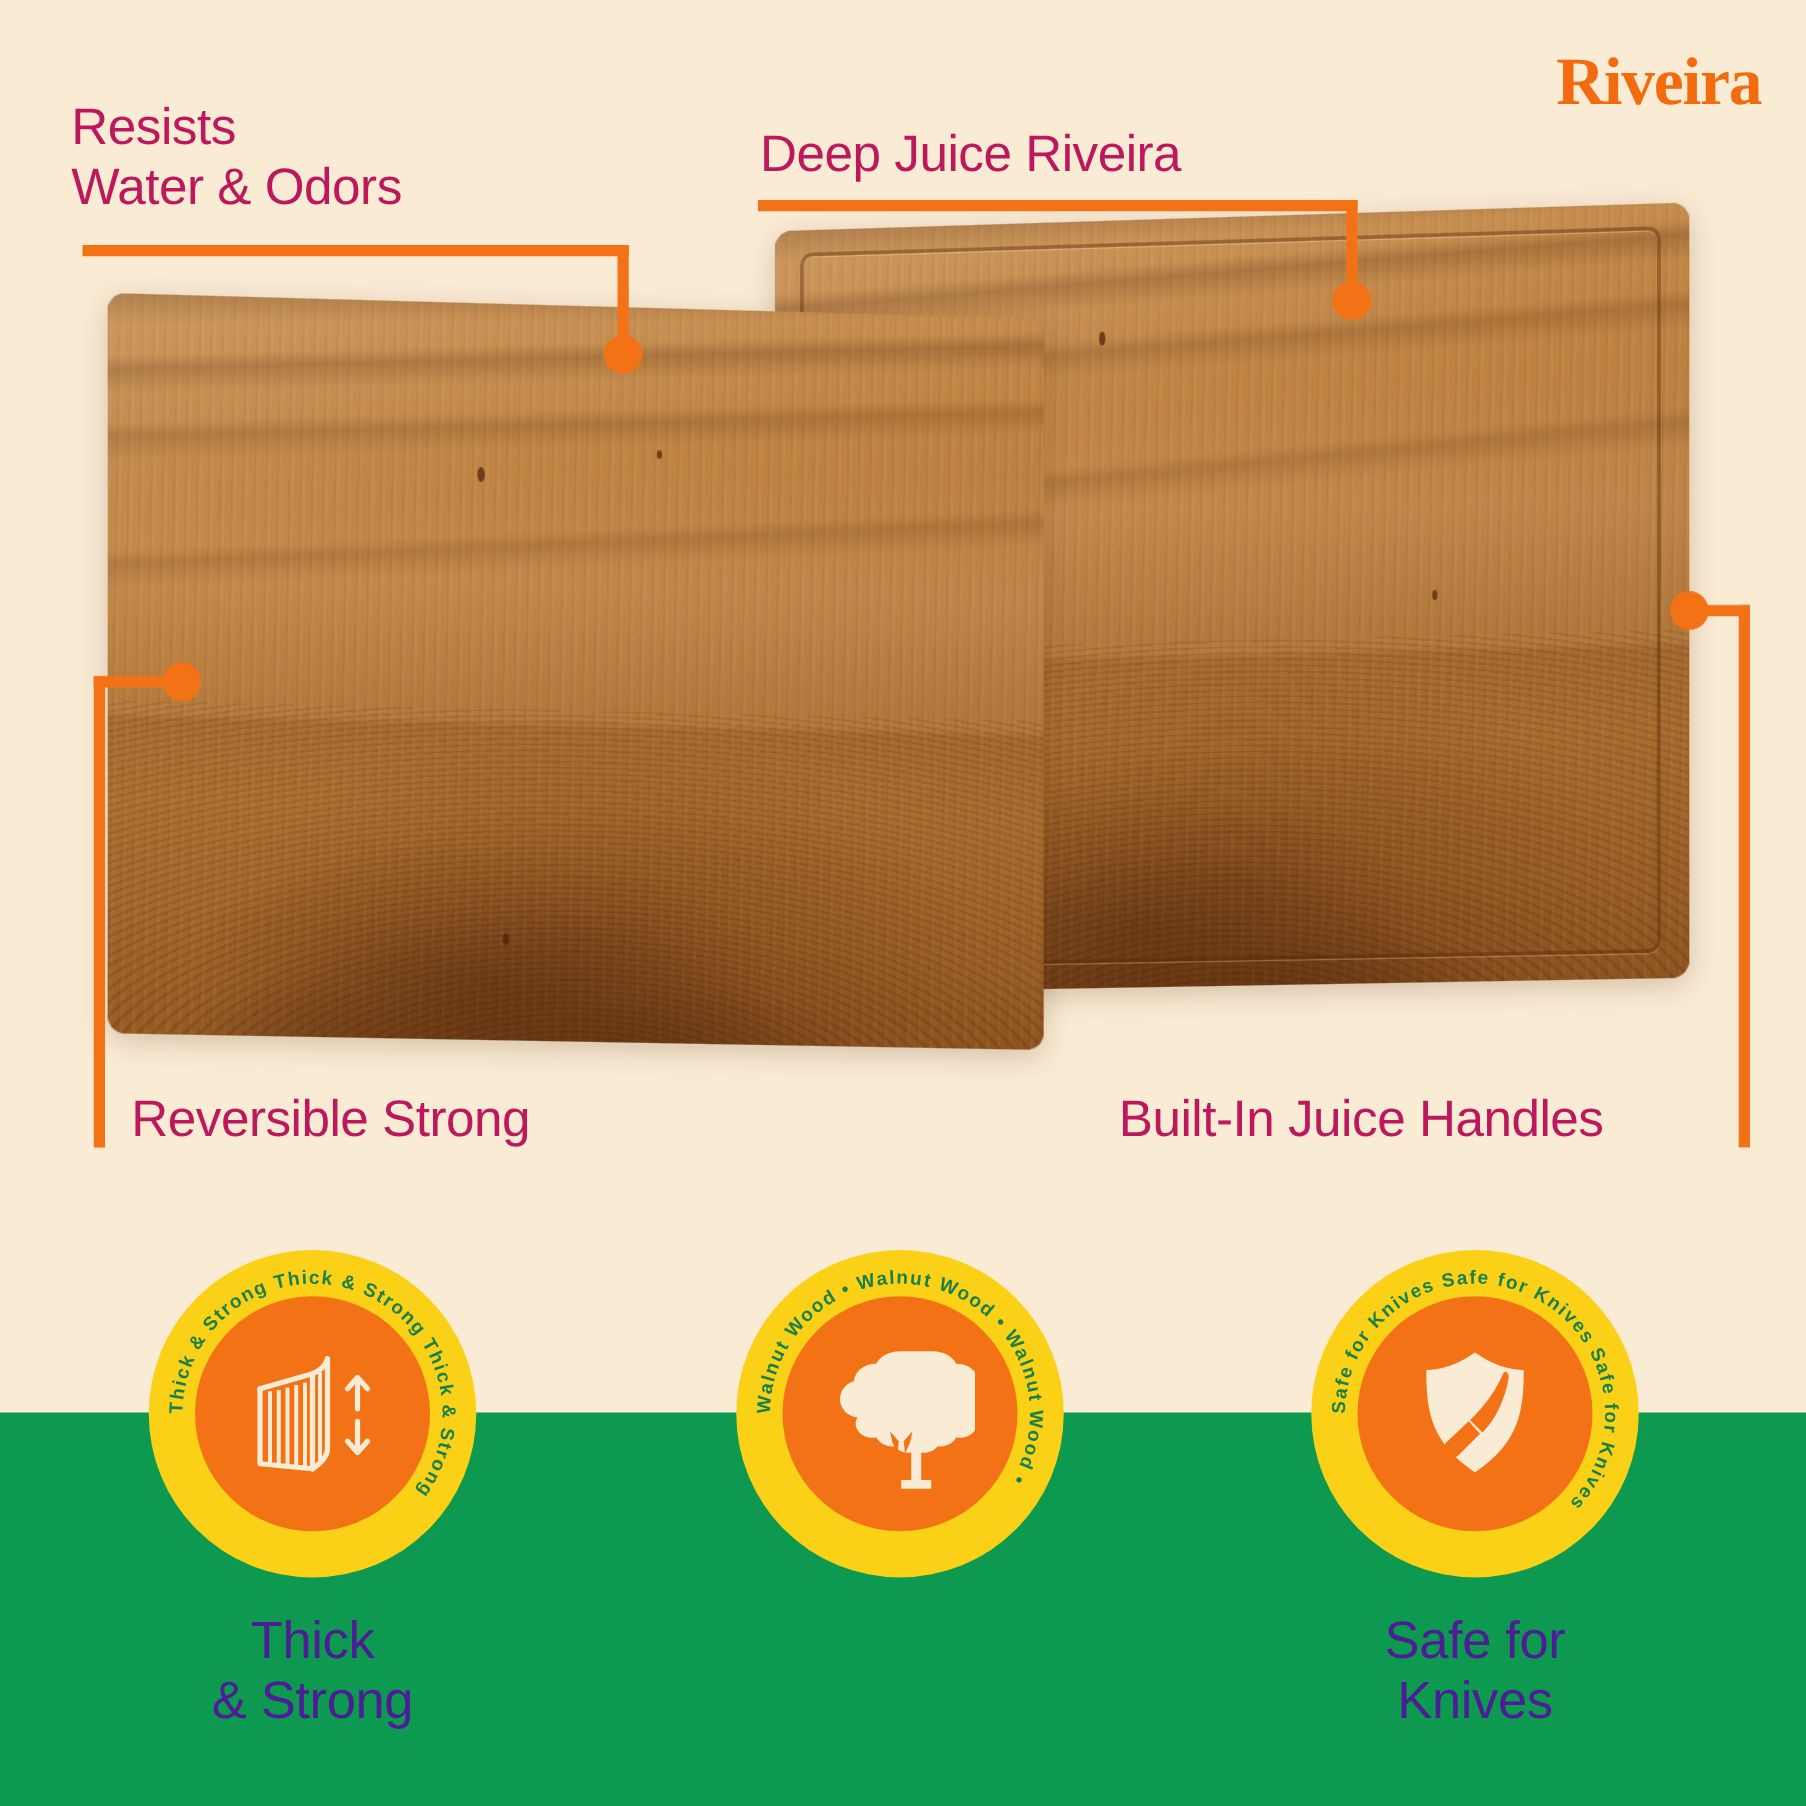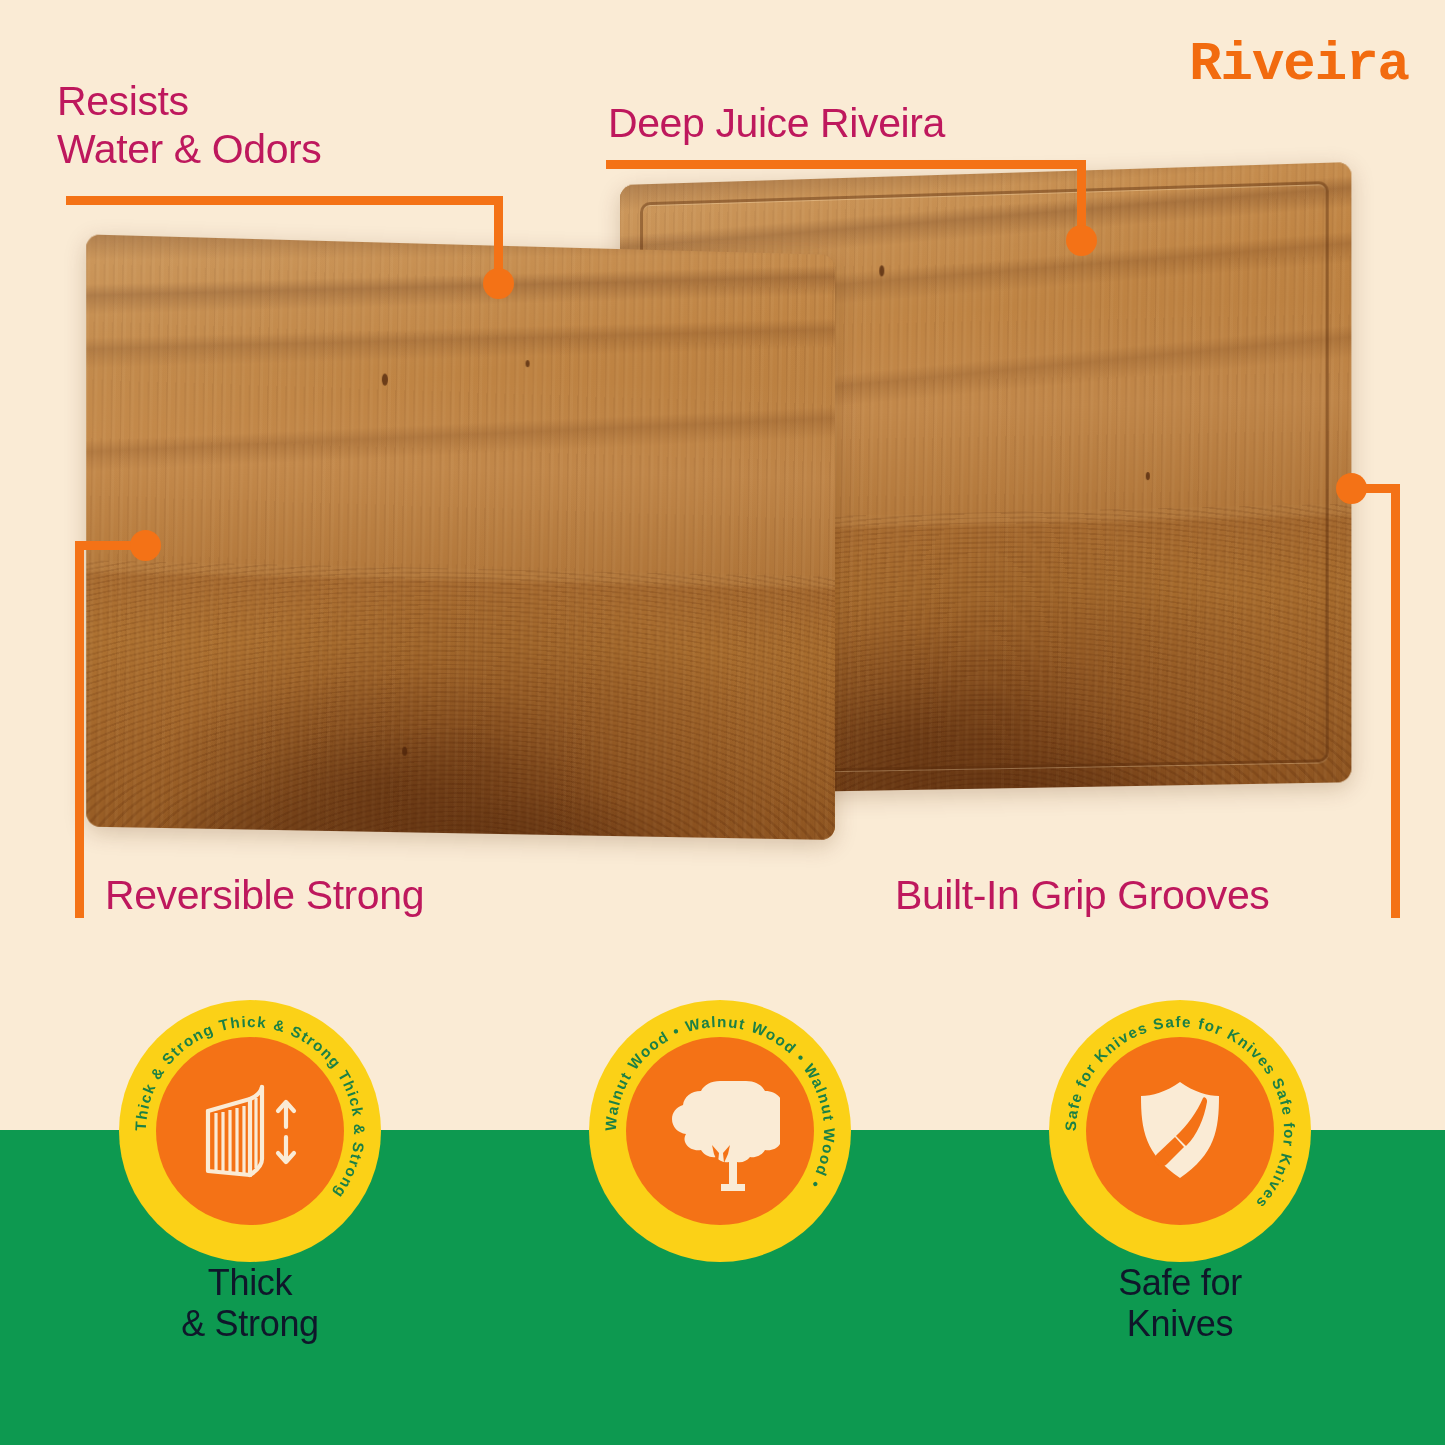--- a/index.html
+++ b/index.html
@@ -32,21 +32,21 @@
 
   
   .brand {
     position: absolute;
     right: 36px;
     top: 34px;
     font-size: 54px;
     font-weight: 700;
     letter-spacing: -1px;
     color: #F26B0F;
-    font-family: Liberation Mono, monospace;
+    font-family: Liberation Serif, serif;
   }
 
   
   .label {
     position: absolute;
     color: #be185d;
     font-size: 41px;
     line-height: 1.16;
     font-weight: 400;
     letter-spacing: -0.4px;
@@ -225,22 +225,23 @@
   .ring-text { position: absolute; inset: 0; }
   .ring-text text {
     font-family: "Liberation Sans", sans-serif;
     font-size: 15.2px;
     font-weight: 700;
     letter-spacing: 1.4px;
     fill: #1B8046;
   }
 
   .badge-caption {
-    color: #0f172a;
-    font-size: 36px;
+    margin-top: 26px;
+    color: #4c1d95;
+    font-size: 42px;
     line-height: 1.15;
     letter-spacing: -0.3px;
     white-space: pre-line;
   }
 
   .icon-svg { display: block; }
 </style>
 </head>
 <body>
 
@@ -279,21 +280,21 @@
   <div class="dot l3-d"></div>
 
   <div class="dot l4-d"></div>
   <div class="ln l4-h"></div>
   <div class="ln l4-v"></div>
 
   <div class="label label-resists">Resists
 Water &amp; Odors</div>
   <div class="label label-grooves">Deep Juice Riveira</div>
   <div class="label label-revers">Reversible Strong</div>
-  <div class="label label-handles">Built-In Grip Grooves</div>
+  <div class="label label-handles">Built-In Juice Handles</div>
 
   <div class="badge-wrap badge-1">
     <div class="badge">
       <svg class="ring-text" viewBox="0 0 262 262">
         <defs>
           <path id="ringpath1" d="M 131,131 m -104,0 a 104,104 0 1,1 208,0 a 104,104 0 1,1 -208,0"></path>
         </defs>
         <text><textPath href="#ringpath1" startOffset="0">Thick &amp; Strong  Thick &amp; Strong  Thick &amp; Strong  </textPath></text>
       </svg>
       <div class="badge-core">

